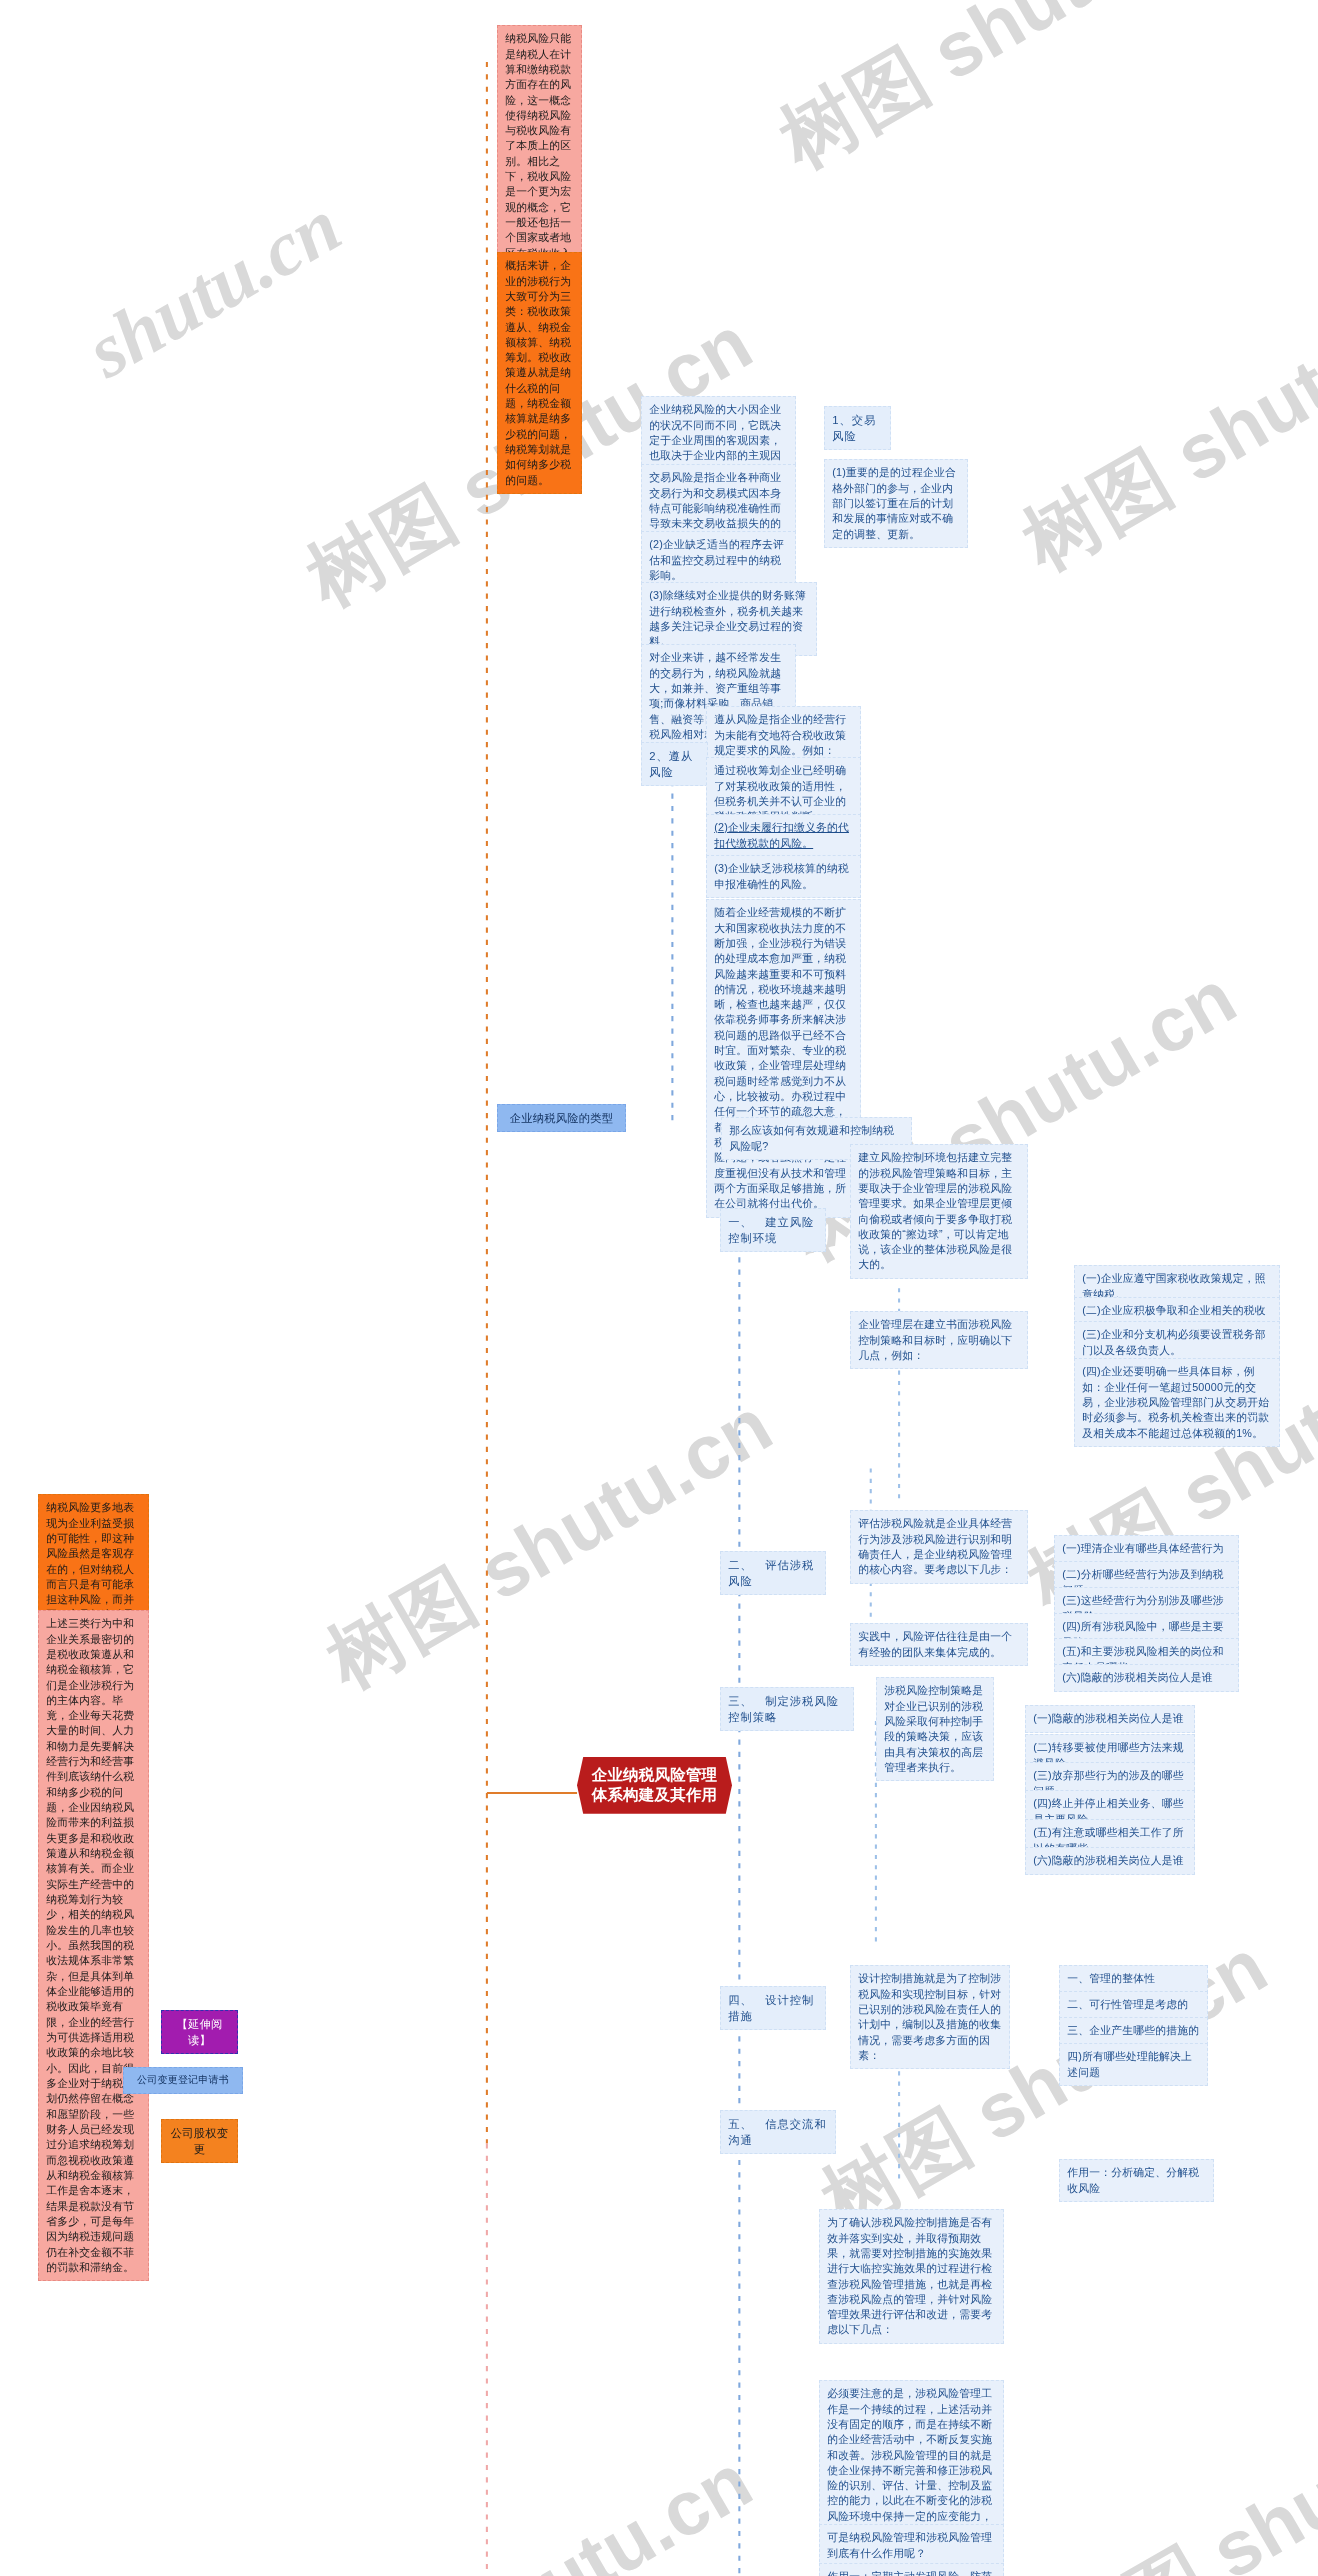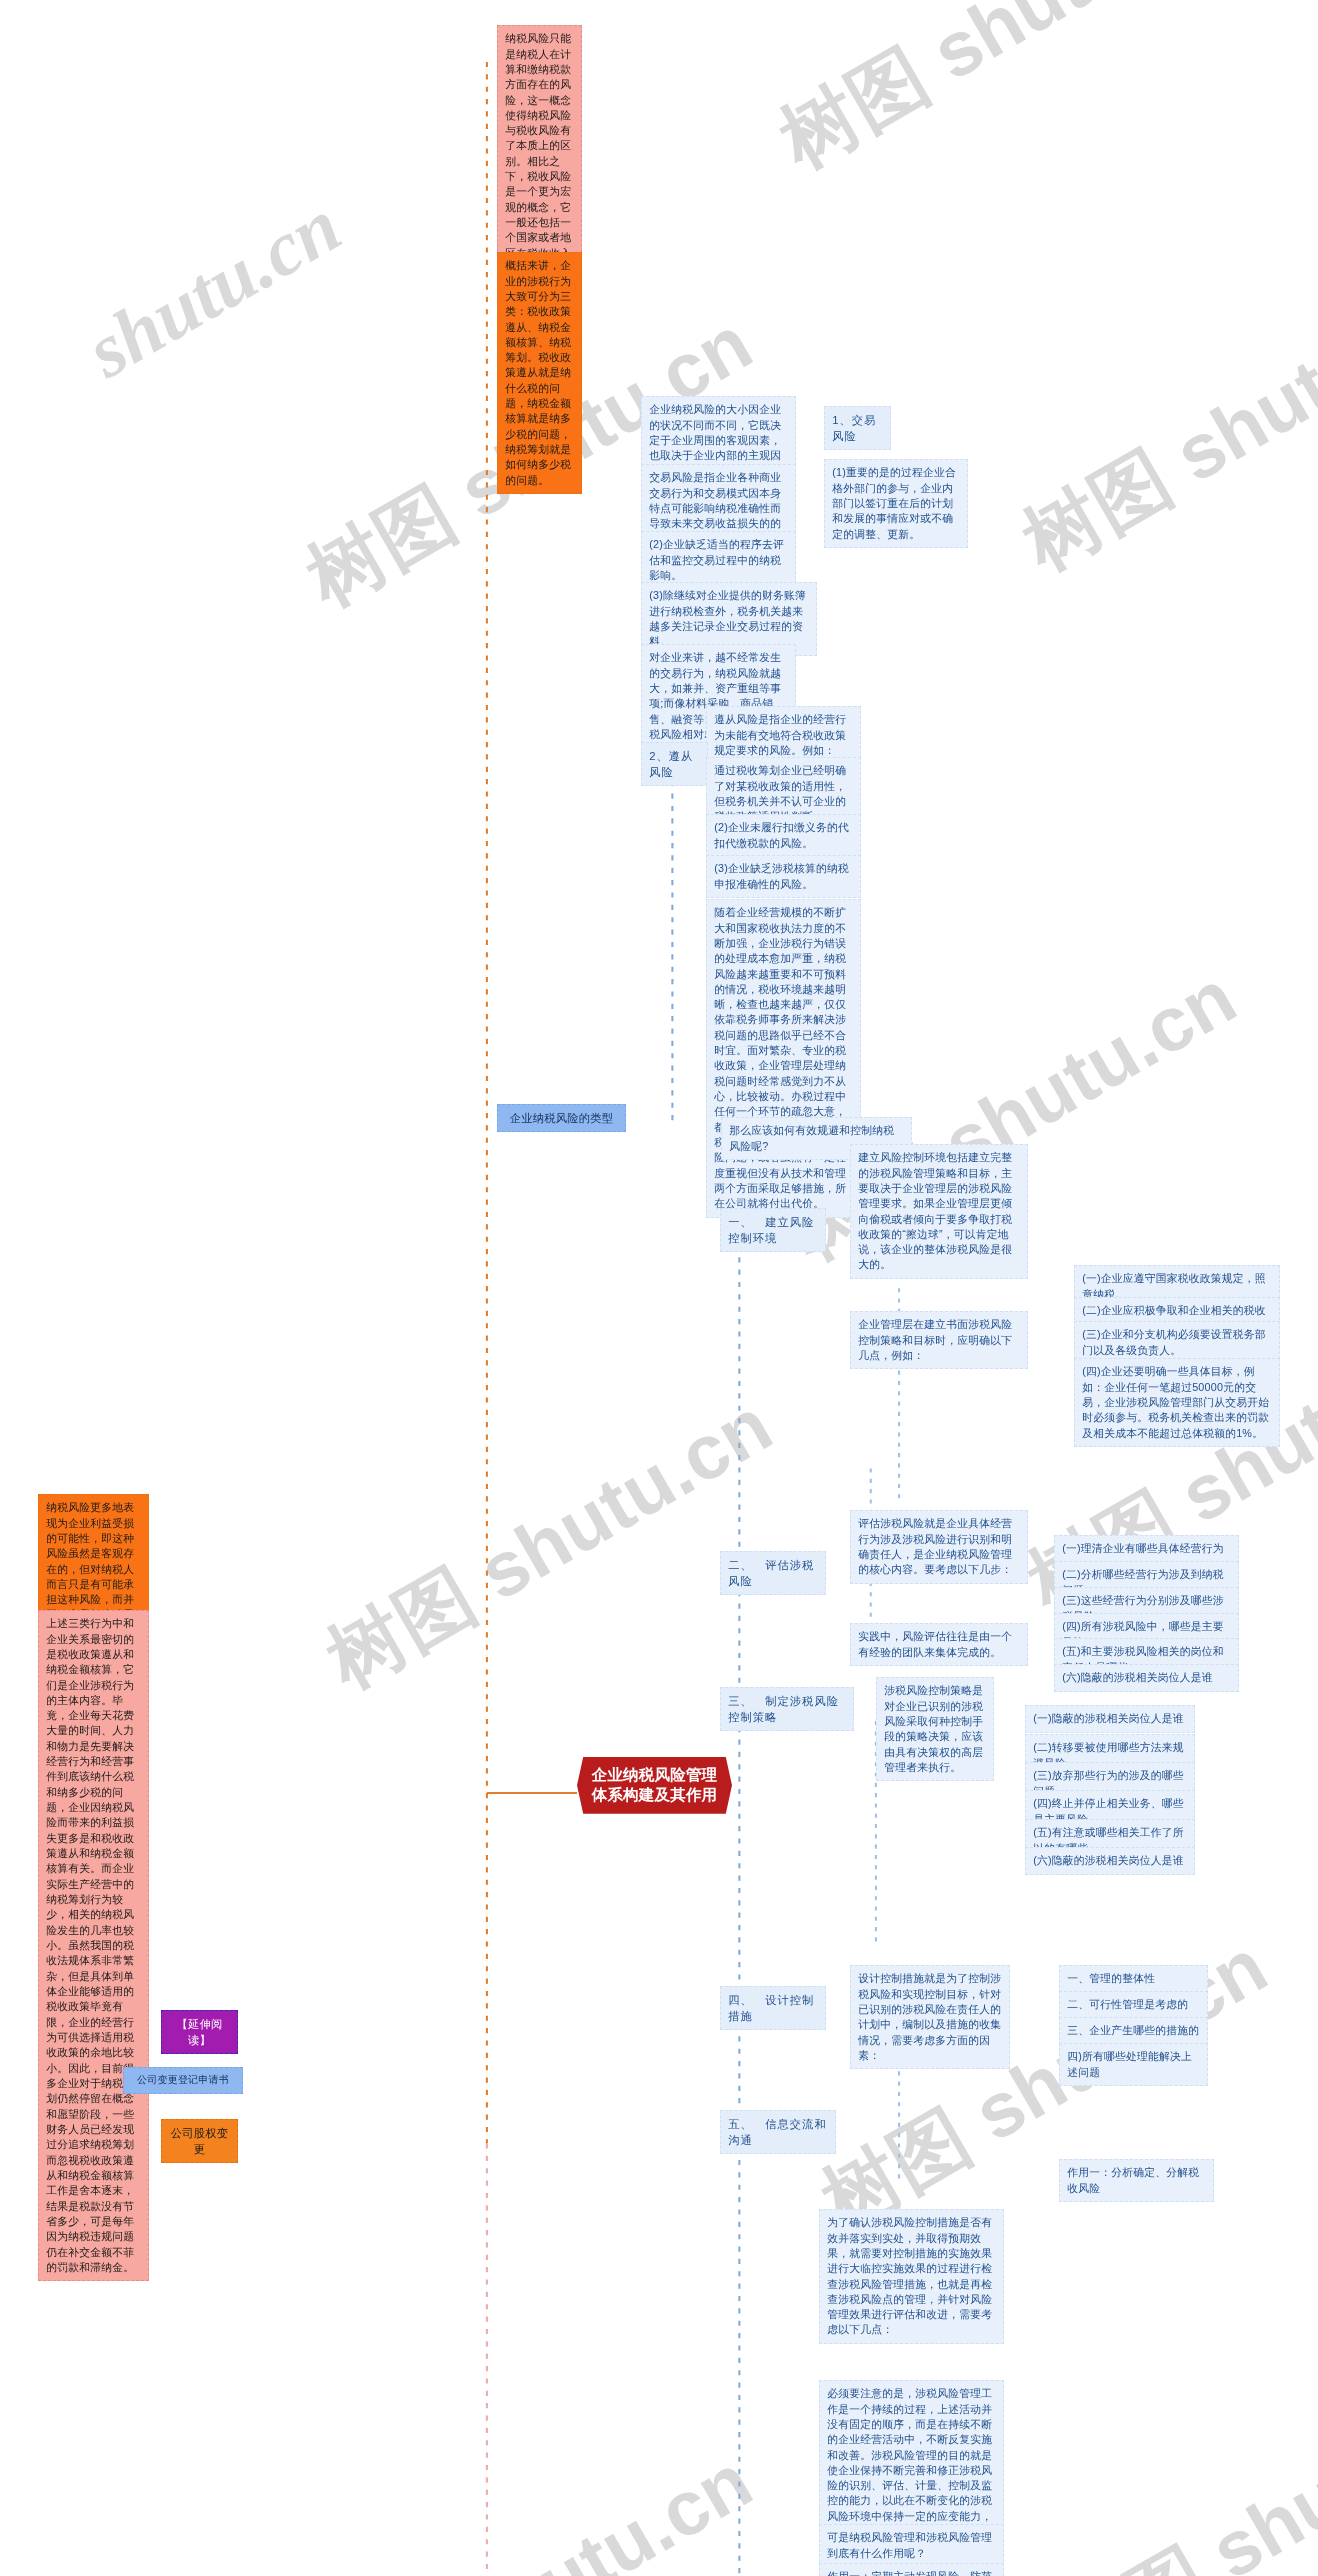--- a/index.html
+++ b/index.html
@@ -97,21 +97,21 @@
   <div class="node n-lblue" style="left:641px;top:582px;width:176px;">(3)除继续对企业提供的财务账簿进行纳税检查外，税务机关越来越多关注记录企业交易过程的资料。</div>
 
   <div class="node n-lblue" style="left:641px;top:644px;width:155px;">对企业来讲，越不经常发生的交易行为，纳税风险就越大，如兼并、资产重组等事项;而像材料采购、商品销售、融资等日常交易行为纳税风险相对就会小。</div>
 
   <div class="node n-lblue" style="left:706px;top:706px;width:155px;">遵从风险是指企业的经营行为未能有交地符合税收政策规定要求的风险。例如：</div>
 
   <div class="node n-branch" style="left:641px;top:742px;width:67px;">2、遵从风险</div>
 
   <div class="node n-lblue" style="left:706px;top:757px;width:155px;">通过税收筹划企业已经明确了对某税收政策的适用性，但税务机关并不认可企业的税收政策适用性判断。</div>
 
-  <div class="node n-lblue" style="left:706px;top:814px;width:155px;">(2)企业未履行扣缴义务的代扣代缴税款的风险。</div>
+  <div class="node n-lblue" style="left:706px;top:814px;width:155px;text-decoration:underline;">(2)企业未履行扣缴义务的代扣代缴税款的风险。</div>
 
   <div class="node n-lblue" style="left:706px;top:855px;width:155px;">(3)企业缺乏涉税核算的纳税申报准确性的风险。</div>
 
   <div class="node n-lblue" style="left:706px;top:899px;width:155px;">随着企业经营规模的不断扩大和国家税收执法力度的不断加强，企业涉税行为错误的处理成本愈加严重，纳税风险越来越重要和不可预料的情况，税收环境越来越明晰，检查也越来越严，仅仅依靠税务师事务所来解决涉税问题的思路似乎已经不合时宜。面对繁杂、专业的税收政策，企业管理层处理纳税问题时经常感觉到力不从心，比较被动。办税过程中任何一个环节的疏忽大意，都可能导致或增加最终的纳税风险。不高度重视纳税风险问题，或者虽然有一定程度重视但没有从技术和管理两个方面采取足够措施，所在公司就将付出代价。</div>
 
   <div class="node n-center-blue" style="left:497px;top:1104px;width:129px;font-size:11.3px;">企业纳税风险的类型</div>
 
   <div class="node n-lblue" style="left:721px;top:1117px;width:191px;">那么应该如何有效规避和控制纳税风险呢?</div>
 
   <div class="node n-lblue" style="left:850px;top:1144px;width:178px;">建立风险控制环境包括建立完整的涉税风险管理策略和目标，主要取决于企业管理层的涉税风险管理要求。如果企业管理层更倾向偷税或者倾向于要多争取打税收政策的“擦边球”，可以肯定地说，该企业的整体涉税风险是很大的。</div>

